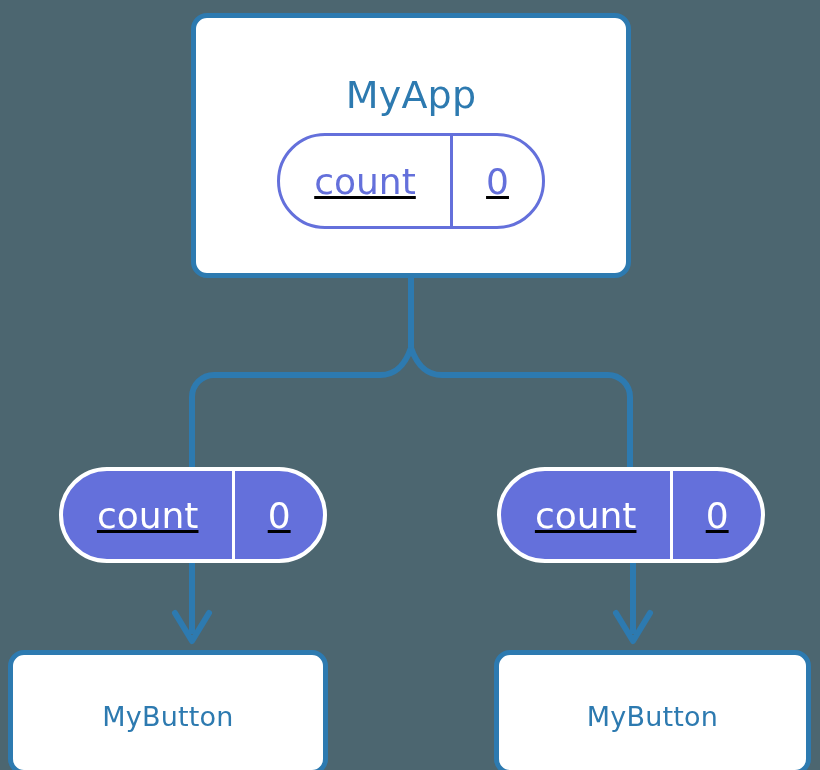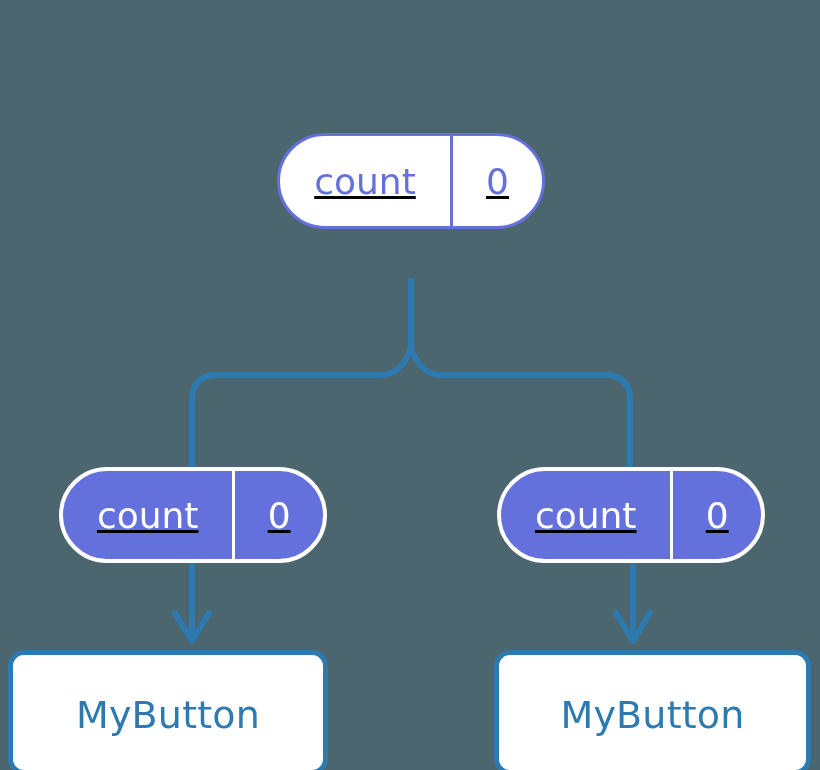--- a/index.html
+++ b/index.html
@@ -69,22 +69,22 @@
     width: 320px;
     height: 125px;
   }
   #mybutton-right-box {
     left: 494px;
     top: 650px;
     width: 317px;
     height: 125px;
   }
   .leaf-title {
-    top: 38px;
-    font-size: 38px;
+    top: 46px;
+    font-size: 27px;
   }
 
   
   .pill {
     position: absolute;
     box-sizing: border-box;
     display: flex;
     align-items: stretch;
     border-radius: 999px;
     overflow: hidden;
@@ -166,20 +166,23 @@
     <path d="M 411 348 C 406 362 398 375 380 375 L 214 375 A 22 22 0 0 0 192 397 L 192 467" fill="none" stroke="#2d7ab0" stroke-width="6" stroke-linecap="butt" stroke-linejoin="round"></path>
     <path d="M 411 348 C 416 362 424 375 442 375 L 608 375 A 22 22 0 0 1 630 397 L 630 467" fill="none" stroke="#2d7ab0" stroke-width="6" stroke-linecap="butt" stroke-linejoin="round"></path>
 
     <path d="M 192 563 L 192 634" fill="none" stroke="#2d7ab0" stroke-width="6"></path>
     <path d="M 175 613 L 192 641 L 209 613" fill="none" stroke="#2d7ab0" stroke-width="6" stroke-linecap="round" stroke-linejoin="round"></path>
 
     <path d="M 633 563 L 633 634" fill="none" stroke="#2d7ab0" stroke-width="6"></path>
     <path d="M 616 613 L 633 641 L 650 613" fill="none" stroke="#2d7ab0" stroke-width="6" stroke-linecap="round" stroke-linejoin="round"></path>
   </svg>
 
+  <div class="comp-box" id="myapp-box">
+    <div class="comp-title" id="myapp-title">MyApp</div>
+  </div>
 
   <div class="pill outline" id="pill-state">
     <span class="pill-key">count</span>
     <span class="pill-val">0</span>
   </div>
 
   <div class="pill filled" id="pill-prop-left">
     <span class="pill-key">count</span>
     <span class="pill-val">0</span>
   </div>

